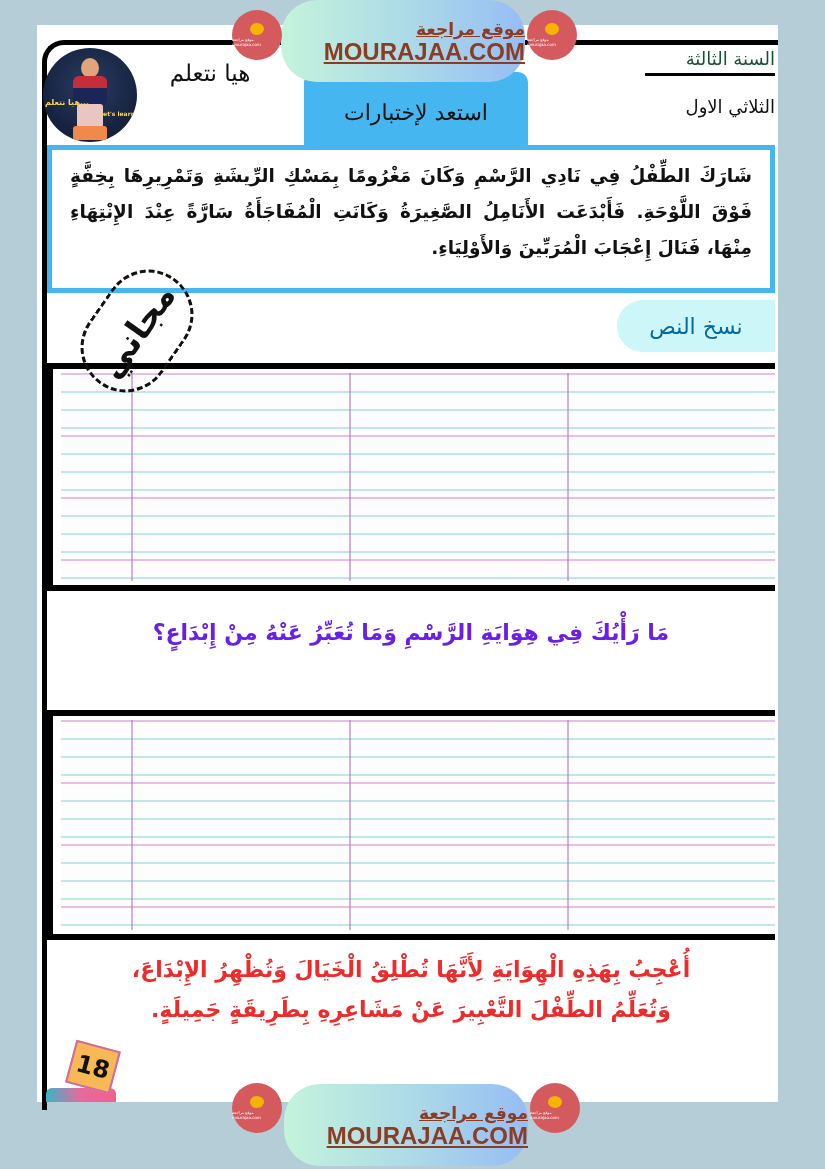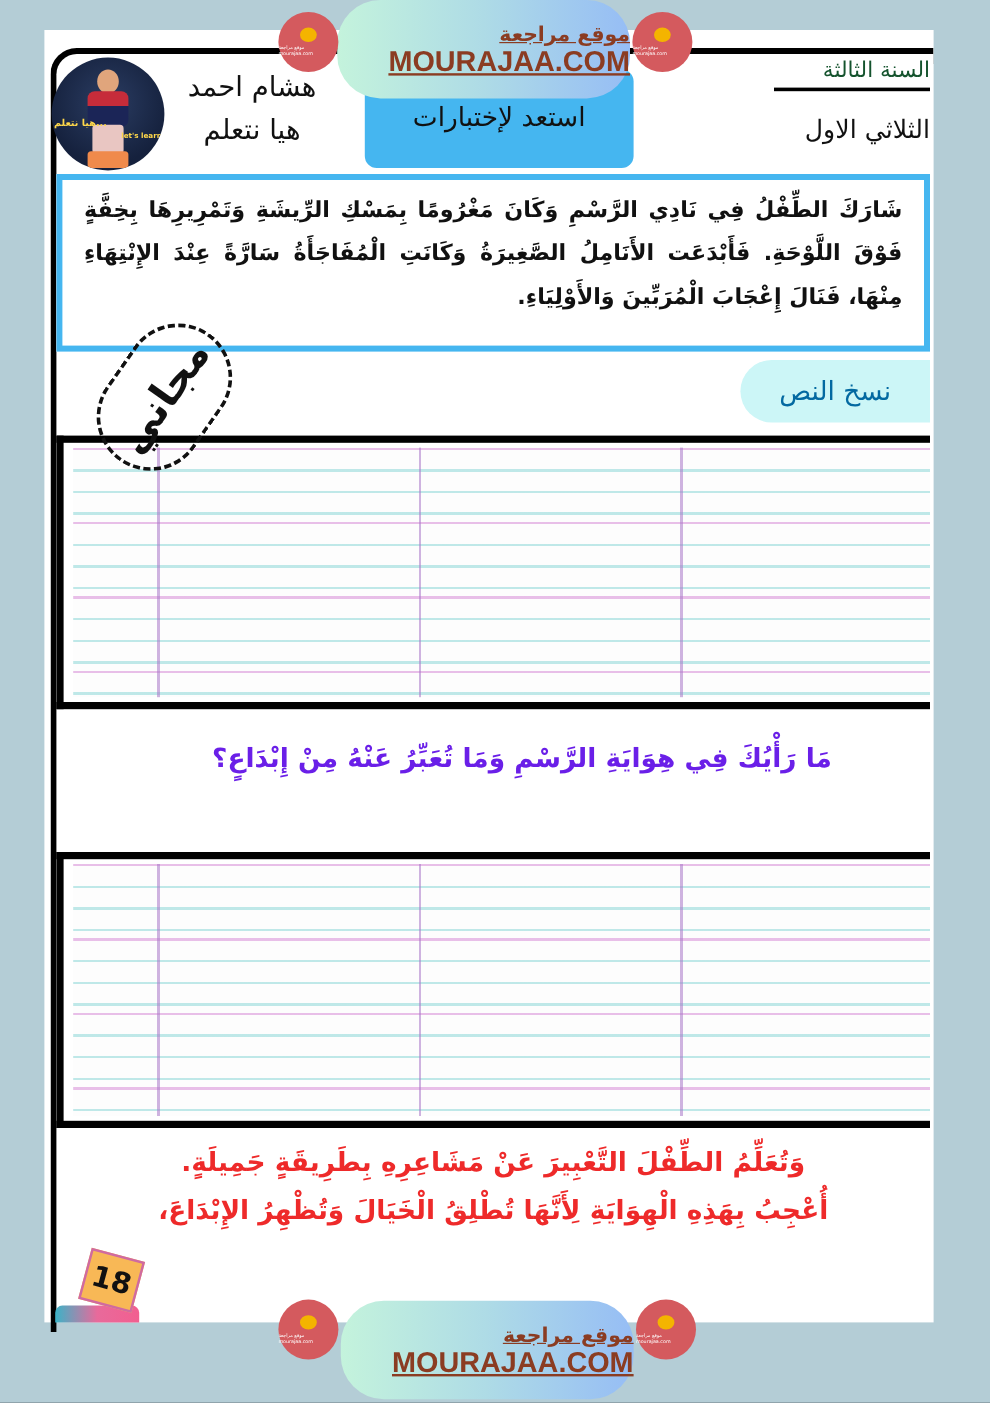--- a/index.html
+++ b/index.html
@@ -82,33 +82,33 @@
     }
     .avatar .book {
       position: absolute; left: 30px; top: 78px; width: 34px; height: 14px; background: #f08a4b; border-radius: 3px;
     }
     .author {
       position: absolute; left: 140px; top: 55px; width: 140px;
       text-align: center; direction: rtl;
       font-family: "DejaVu Serif", serif; font-size: 23px; line-height: 36px; color: #111;
     }
     .title-box {
-      position: absolute; left: 304px; top: 58px; width: 224px; height: 82px;
+      position: absolute; left: 304px; top: 72px; width: 224px; height: 82px;
       background: #45b6f0; border-radius: 10px;
       display: flex; flex-direction: column; align-items: center; justify-content: center;
       direction: rtl; font-family: "DejaVu Serif", serif; font-size: 22px; line-height: 34px; color: #111;
     }
     .grade {
       position: absolute; right: 50px; top: 48px; direction: rtl;
       font-size: 18px; color: #14532d; font-family: "DejaVu Sans", sans-serif;
       padding-bottom: 4px; border-bottom: 3px solid #000; width: 130px; text-align: right;
     }
     .term {
       position: absolute; right: 50px; top: 96px; direction: rtl;
-      font-size: 21px; color: #111; font-family: "DejaVu Sans", sans-serif; text-align: left; margin-left: 40px;
+      font-size: 18px; color: #111; font-family: "DejaVu Sans", sans-serif; text-align: left; margin-left: 40px;
     }
     
     .text-box {
       position: absolute; left: 47px; top: 145px; width: 728px; height: 148px;
       border: 5px solid #45b6f0; background: #fff;
       padding: 8px 18px;
       direction: rtl; text-align: justify;
       font-family: "DejaVu Sans", sans-serif; font-weight: bold; font-size: 18.5px; line-height: 36px; color: #111;
     }
     
@@ -138,21 +138,20 @@
       position: absolute; left: 8px; right: 0; top: 4px; bottom: 4px;
       background-color: #fdfdfd;
       background-image:
         repeating-linear-gradient(90deg, transparent 0 70px, rgba(168,118,200,0.55) 70px 72px, transparent 72px 218px),
         repeating-linear-gradient(180deg, rgba(215,140,215,0.55) 0 2px, transparent 2px 18px, rgba(140,215,215,0.55) 18px 20px, transparent 20px 36px, rgba(140,215,215,0.55) 36px 38px, transparent 38px 54px, rgba(140,215,215,0.55) 54px 56px, transparent 56px 62px);
     }
     .question {
       position: absolute; left: 47px; top: 620px; width: 728px; text-align: center;
       direction: rtl; font-weight: bold; font-size: 22px; color: #6a1fe8;
       font-family: "DejaVu Sans", sans-serif;
-      margin-left: 24px;
     }
     .answer {
       position: absolute; left: 47px; top: 950px; width: 728px; text-align: center;
       direction: rtl; font-weight: bold; font-size: 22px; line-height: 40px; color: #ee2a2a;
       font-family: "DejaVu Sans", sans-serif;
     }
     .page-num {
       position: absolute; left: 70px; top: 1045px; width: 46px; height: 44px;
       background: #f8b856; border: 2px solid #d06aa0; transform: rotate(15deg);
       display: flex; align-items: center; justify-content: center;
@@ -184,21 +183,20 @@
 
 <div class="avatar">
   <div class="kid-head"></div>
   <div class="kid-body"></div>
   <div class="kid-legs"></div>
   <div class="tag1">هيا نتعلم...</div>
   <div class="tag2">let's learn</div>
   <div class="book"></div>
 </div>
 <div class="author">
-  <div>هشام احمد</div>
   <div>هيا نتعلم</div>
 </div>
 <div class="title-box">
   <div>استعد لإختبارات</div>
 </div>
 <div class="grade">السنة الثالثة</div>
 <div class="term">الثلاثي الاول</div>
 
 <div class="text-box">شَارَكَ الطِّفْلُ فِي نَادِي الرَّسْمِ وَكَانَ مَغْرُومًا بِمَسْكِ الرِّيشَةِ وَتَمْرِيرِهَا بِخِفَّةٍ فَوْقَ اللَّوْحَةِ. فَأَبْدَعَت الأَنَامِلُ الصَّغِيرَةُ وَكَانَتِ الْمُفَاجَأَةُ سَارَّةً عِنْدَ الإِنْتِهَاءِ مِنْهَا، فَنَالَ إِعْجَابَ الْمُرَبِّينَ وَالأَوْلِيَاءِ.</div>
 
@@ -212,22 +210,22 @@
   <div class="grid-inner"></div>
 </div>
 
 <div class="question">مَا رَأْيُكَ فِي هِوَايَةِ الرَّسْمِ وَمَا تُعَبِّرُ عَنْهُ مِنْ إِبْدَاعٍ؟</div>
 
 <div class="grid-box" style="top:710px; height:230px;">
   <div class="grid-inner"></div>
 </div>
 
 <div class="answer">
+  <div>أُعْجِبُ بِهَذِهِ الْهِوَايَةِ لِأَنَّهَا تُطْلِقُ الْخَيَالَ وَتُظْهِرُ الإِبْدَاعَ،</div>
   <div>وَتُعَلِّمُ الطِّفْلَ التَّعْبِيرَ عَنْ مَشَاعِرِهِ بِطَرِيقَةٍ جَمِيلَةٍ.</div>
-  <div>أُعْجِبُ بِهَذِهِ الْهِوَايَةِ لِأَنَّهَا تُطْلِقُ الْخَيَالَ وَتُظْهِرُ الإِبْدَاعَ،</div>
 </div>
 
 <div class="page-num-deco"></div>
 <div class="page-num">18</div>
 
 <div class="logo-circle" style="left:232px; top:1083px;">
   <div class="dot"></div>
   <div class="tiny">موقع مراجعة mourajaa.com</div>
 </div>
 <div class="site-banner" style="left:284px; top:1084px;">

